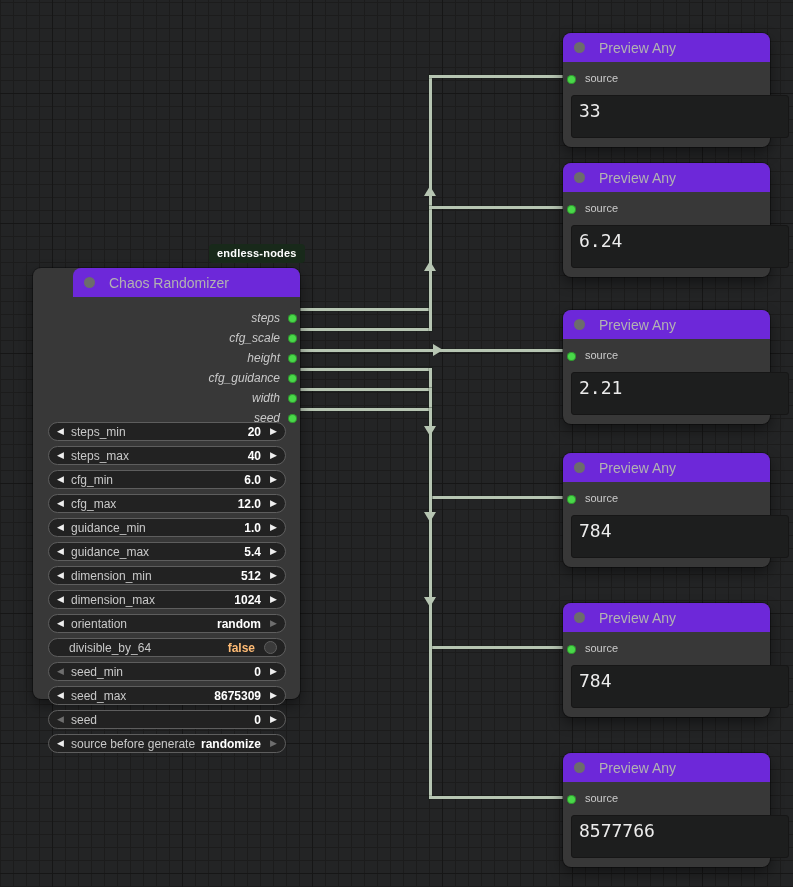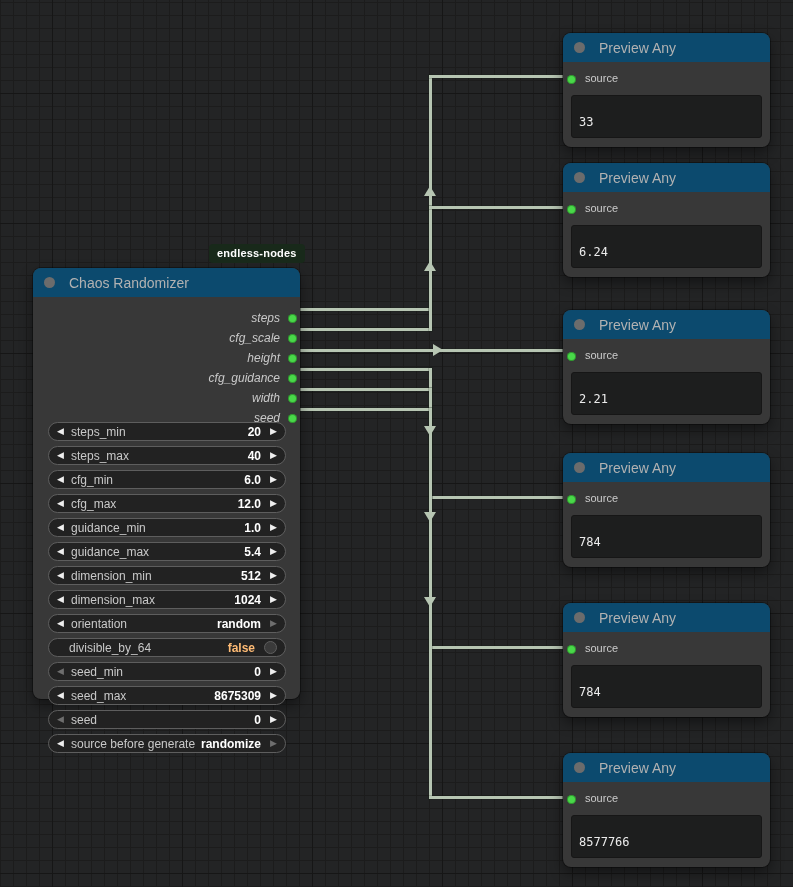--- a/index.html
+++ b/index.html
@@ -28,35 +28,35 @@
   .warrow.up    { border-left:6px solid transparent; border-right:6px solid transparent; border-bottom:10px solid #b7c6b3; }
   .warrow.down  { border-left:6px solid transparent; border-right:6px solid transparent; border-top:10px solid #b7c6b3; }
   .warrow.right { border-top:6px solid transparent; border-bottom:6px solid transparent; border-left:10px solid #b7c6b3; }
   
   .node {
     position:absolute; background:#383838; border-radius:8px;
     box-shadow:0 6px 14px rgba(0,0,0,.45), 0 0 0 1px rgba(0,0,0,.35);
     z-index:3;
   }
   .titlebar {
-    position:relative; height:29px; background:#0c4a6e;
+    position:relative; height:29px; background:#6d28d9;
     border-radius:8px 8px 0 0; display:flex; align-items:center;
   }
   .collapse-dot {
     width:11px; height:11px; border-radius:50%; background:#6c6c6c;
     margin-left:11px; flex:0 0 auto;
   }
   .node-title { color:#b2b2b2; font-size:14px; margin-left:14px; white-space:nowrap; }
   .port-dot {
     width:9px; height:9px; border-radius:50%;
     background:#49d849; box-shadow:inset 0 0 0 1px rgba(0,40,0,.35);
     position:absolute;
   }
   
-  #chaos-node { left:33px; top:268px; width:267px; height:431px; }
+  #chaos-node { left:33px; top:268px; width:267px; height:431px;padding-left:40px; }
   .out-row { position:relative; height:20px; line-height:20px; }
   .out-label { display:block; text-align:right; padding-right:20px; color:#c9c9c9; font-size:12px; }
   .out-row .port-dot { right:3.5px; top:5.5px; }
   .widgets { position:absolute; left:15px; top:154px; width:238px; }
   .widget {
     position:relative; height:19px; margin-bottom:5px;
     background:#222222; border:1px solid #5e5e5e; border-radius:10px;
     display:flex; align-items:center; font-size:12px; color:#c9c9c9;
     padding:0 8px; cursor:default;
   }
@@ -69,24 +69,24 @@
   .toggle-knob {
     flex:0 0 auto; width:13px; height:13px; border-radius:50%;
     background:#3a3a3a; border:1px solid #5e5e5e; margin-left:5px;
   }
   
   .preview-node { left:563px; width:207px; height:114px; }
   .src-row { position:relative; height:26px; margin-top:4px; }
   .src-row .port-dot { left:3.5px; top:8.5px; }
   .src-label { position:absolute; left:22px; top:6px; color:#cccccc; font-size:11px; }
   .preview-text {
-    position:absolute; left:8px; top:62px; width:191px; height:43px;
+    position:absolute; left:8px; top:62px; width:218px; height:43px;
     background:#1d1e1e; border:1px solid #161616; border-radius:3px;
-    color:#ececec; font-family:"DejaVu Sans Mono", monospace; font-size:12px;
-    padding:19px 7px; resize:none; overflow:hidden; line-height:1.2;
+    color:#ececec; font-family:"DejaVu Sans Mono", monospace; font-size:18px;
+    padding:4px 7px; resize:none; overflow:hidden; line-height:1.2;
   }
   
   #badge {
     position:absolute; left:209px; top:244px; z-index:4;
     background:#18291a; color:#ffffff; font-size:11px; font-weight:700;
     padding:3px 8px 4px 8px; border-radius:4px; letter-spacing:.2px;
   }
 </style>
 </head>
 <body>

